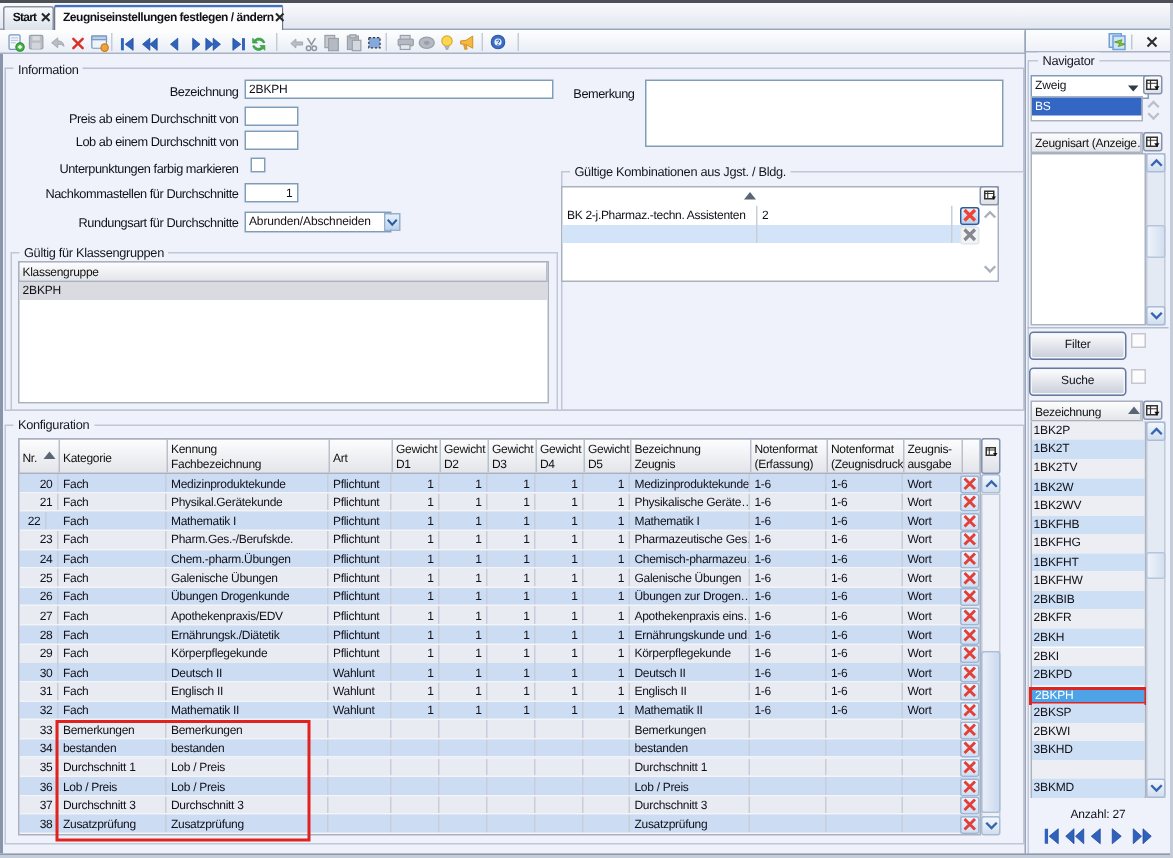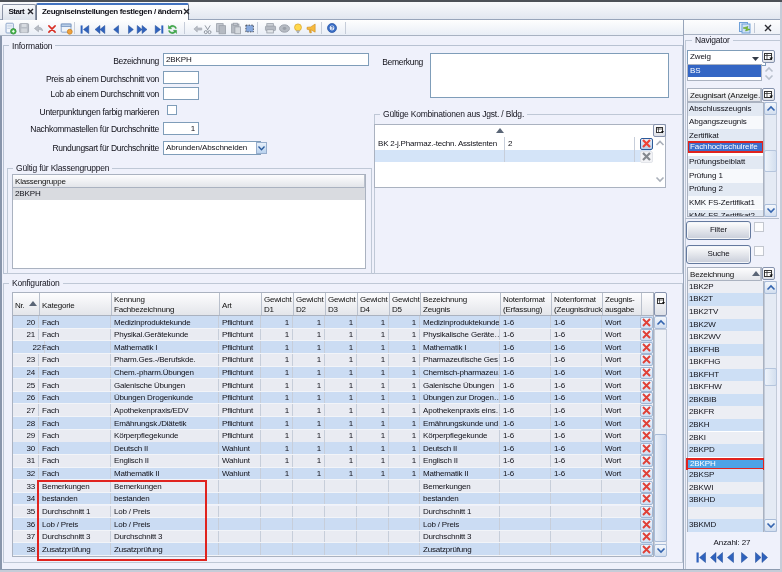--- a/index.html
+++ b/index.html
@@ -253,21 +253,21 @@
       <div class="cell " style="left:407px;width:80px;">Physikalische Geräte…</div>
       <div class="cell " style="left:487px;width:51px;">1-6</div>
       <div class="cell " style="left:538px;width:51px;">1-6</div>
       <div class="cell " style="left:589px;width:39px;">Wort</div>
     </div>
     <div class="abs" style="left:640px;top:329.13px;width:13px;height:12px;background:linear-gradient(#f0f6fd,#cfdef2);border:1px solid #9fb6d4;border-radius:2px;box-sizing:border-box;"></div>
     <svg class="abs" style="left:641px;top:329.13px;" width="11" height="11" viewBox="0 0 11 11">
       <path d="M2 2 L9 9 M9 2 L2 9" stroke="#e04037" stroke-width="1.9"></path>
     </svg>
     <div class="row" style="left:13px;top:341.3px;width:640px;height:12.63px;background:#cbdcf3;border-bottom:1px solid #f2f4f8;">
-      <div class="cell num" style="left:-1px;width:33px;">22</div>
+      <div class="cell num" style="left:-1px;width:19px;">22</div>
       <div class="cell " style="left:26px;width:72px;">Fach</div>
       <div class="cell " style="left:98px;width:108px;">Mathematik I</div>
       <div class="cell " style="left:206px;width:42px;">Pflichtunt</div>
       <div class="cell num" style="left:248px;width:32px;">1</div>
       <div class="cell num" style="left:280px;width:32px;">1</div>
       <div class="cell num" style="left:312px;width:32px;">1</div>
       <div class="cell num" style="left:344px;width:32px;">1</div>
       <div class="cell num" style="left:376px;width:31px;">1</div>
       <div class="cell " style="left:407px;width:80px;">Mathematik I</div>
       <div class="cell " style="left:487px;width:51px;">1-6</div>
@@ -624,31 +624,20 @@
 <div class="thead" style="left:687px;top:88px;width:75px;height:14px;">
       <div class="hcell" style="left:0;top:0;width:73px;height:13px;padding-top:2px;">Zeugnisart (Anzeige…</div>
     </div>
 <div class="abs" style="left:762px;top:88px;width:13px;height:13px;background:linear-gradient(#fdfdfe,#dde0e7);border:1px solid #8592ad;border-radius:2px;box-sizing:border-box;"></div>
     <svg class="abs" style="left:764px;top:91px;" width="9" height="9" viewBox="0 0 9 9">
       <rect x="0.5" y="0.5" width="7" height="6" fill="#fff" stroke="#333"></rect>
       <path d="M0.5 2.5h7M3 0.5v6" stroke="#333" stroke-width="0.8"></path>
       <path d="M5.5 4.5 L9 4.5 L7.2 7 Z" fill="#111"></path>
     </svg>
 <div class="abs" style="left:687px;top:102px;width:77px;height:115px;background:#fff;border:1px solid #aab2c0;box-sizing:border-box;"></div>
-<div class="abs" style="left:688px;top:103px;width:75px;height:113px;overflow:hidden;">
-<div class="abs" style="left:0;top:-0.7px;width:75px;height:13.4px;background:#e2e9f3;padding:1.5px 0 0 1px;box-sizing:border-box;overflow:hidden;white-space:nowrap;">Abschlusszeugnis</div>
-<div class="abs" style="left:0;top:12.7px;width:75px;height:13.4px;background:#f7f9fc;padding:1.5px 0 0 1px;box-sizing:border-box;overflow:hidden;white-space:nowrap;">Abgangszeugnis</div>
-<div class="abs" style="left:0;top:26.1px;width:75px;height:13.4px;background:#e2e9f3;padding:1.5px 0 0 1px;box-sizing:border-box;overflow:hidden;white-space:nowrap;">Zertifikat</div>
-<div class="abs" style="left:-1px;top:37.5px;width:77px;height:12.6px;background:#3c6ecb;border:2px solid #e0231e;box-sizing:border-box;color:#fff;padding:0 0 0 1px;overflow:hidden;white-space:nowrap;line-height:8.5px;">Fachhochschulreife</div>
-<div class="abs" style="left:0;top:52.9px;width:75px;height:13.4px;background:#e2e9f3;padding:1.5px 0 0 1px;box-sizing:border-box;overflow:hidden;white-space:nowrap;">Prüfungsbeiblatt</div>
-<div class="abs" style="left:0;top:66.3px;width:75px;height:13.4px;background:#f7f9fc;padding:1.5px 0 0 1px;box-sizing:border-box;overflow:hidden;white-space:nowrap;">Prüfung 1</div>
-<div class="abs" style="left:0;top:79.7px;width:75px;height:13.4px;background:#e2e9f3;padding:1.5px 0 0 1px;box-sizing:border-box;overflow:hidden;white-space:nowrap;">Prüfung 2</div>
-<div class="abs" style="left:0;top:93.1px;width:75px;height:13.4px;background:#f7f9fc;padding:1.5px 0 0 1px;box-sizing:border-box;overflow:hidden;white-space:nowrap;">KMK FS-Zertifikat1</div>
-<div class="abs" style="left:0;top:106.5px;width:75px;height:13.4px;background:#e2e9f3;padding:1.5px 0 0 1px;box-sizing:border-box;overflow:hidden;white-space:nowrap;">KMK FS-Zertifikat2</div>
-</div>
 <div class="abs" style="left:764px;top:102px;width:13px;height:115px;background:#e4eaf4;border:1px solid #c3cbd9;box-sizing:border-box;"></div>
 <div class="abs" style="left:764px;top:102px;width:13px;height:13px;background:linear-gradient(#f3f7fc,#d2deef);border:1px solid #a9bcd8;border-radius:2px;box-sizing:border-box;"></div>
 <svg class="abs" style="left:767px;top:106px;" width="8" height="6">
       <path d="M0.5 4.5 L4 1 L7.5 4.5" fill="none" stroke="#3565b0" stroke-width="1.6"></path>
     </svg>
 <div class="abs" style="left:764px;top:150px;width:13px;height:22px;background:linear-gradient(90deg,#eef3fa,#d3dfef);border:1px solid #b5c5dd;border-radius:2px;box-sizing:border-box;"></div>
 <div class="abs" style="left:764px;top:204px;width:13px;height:13px;background:linear-gradient(#f3f7fc,#d2deef);border:1px solid #a9bcd8;border-radius:2px;box-sizing:border-box;"></div>
 <svg class="abs" style="left:767px;top:208px;" width="8" height="6">
       <path d="M0.5 0.5 L4 4 L7.5 0.5" fill="none" stroke="#3565b0" stroke-width="1.6"></path>
     </svg>

